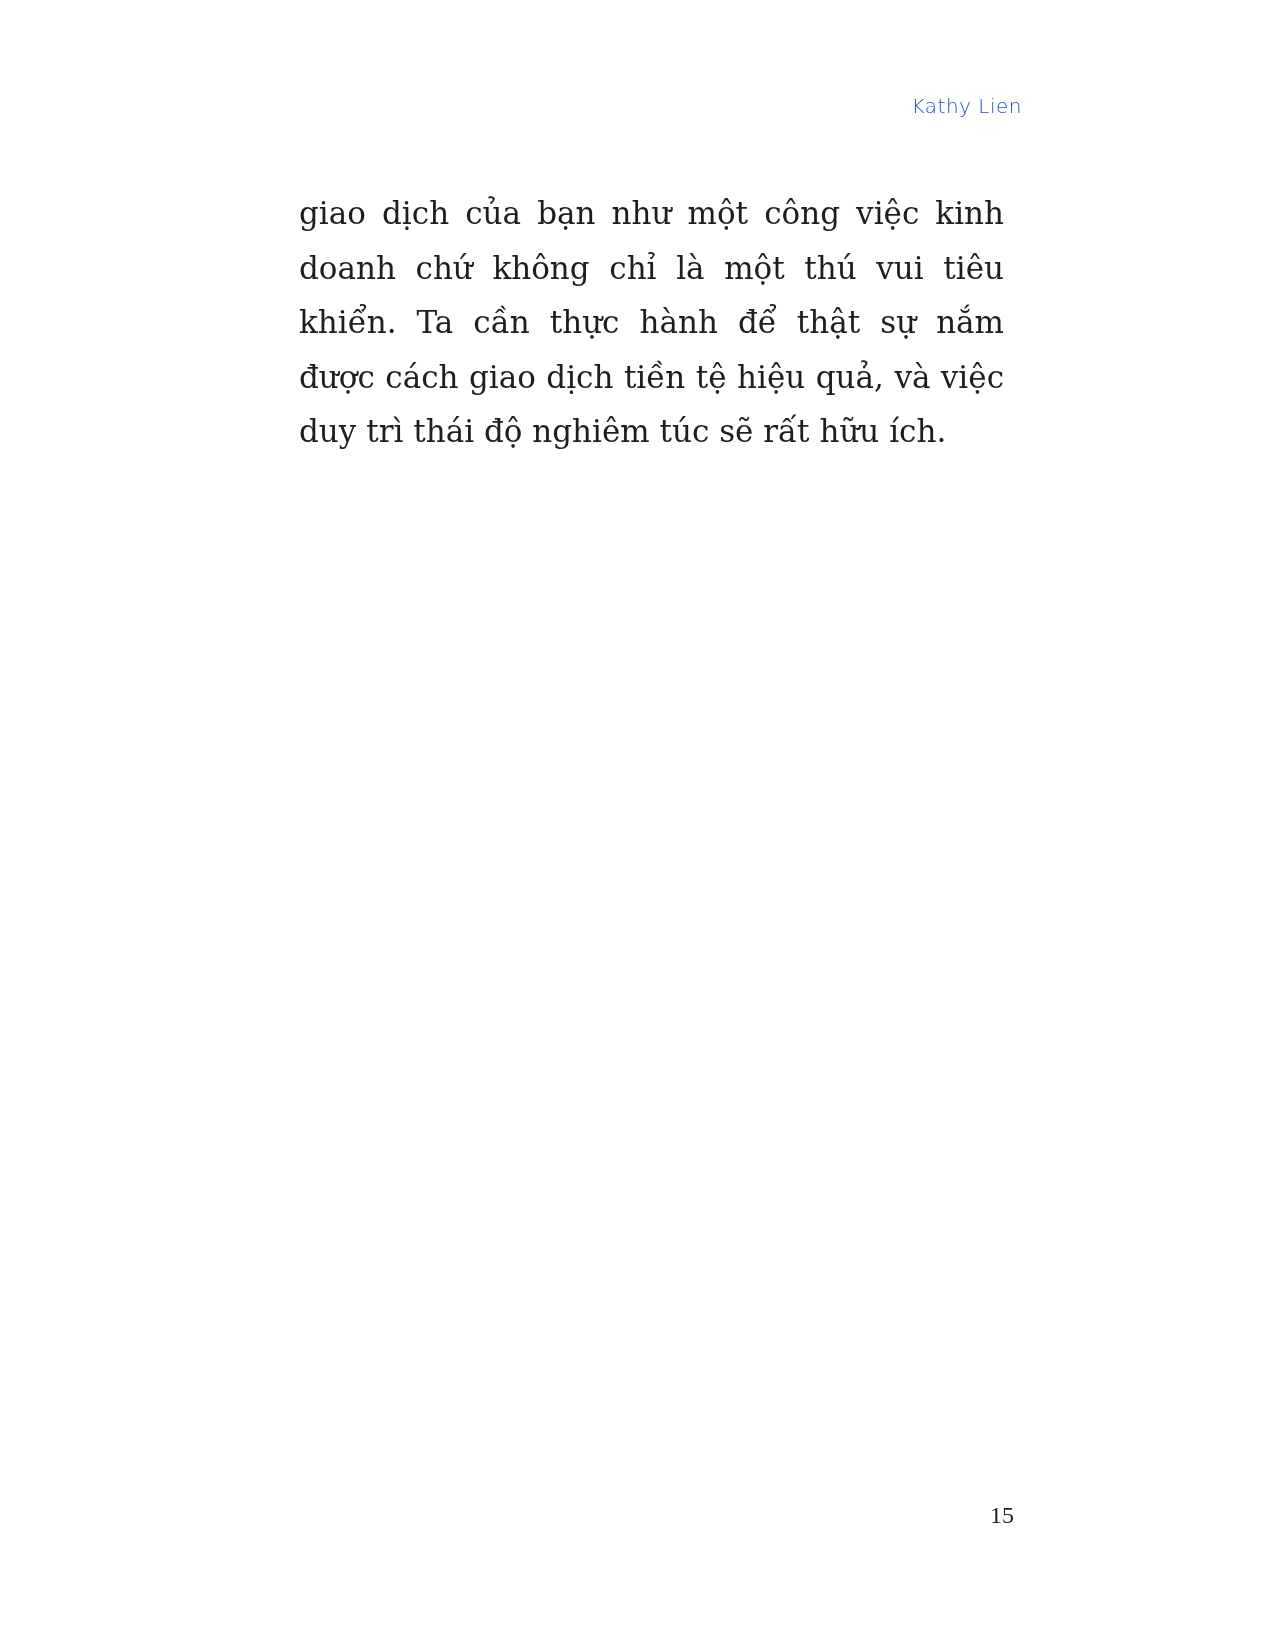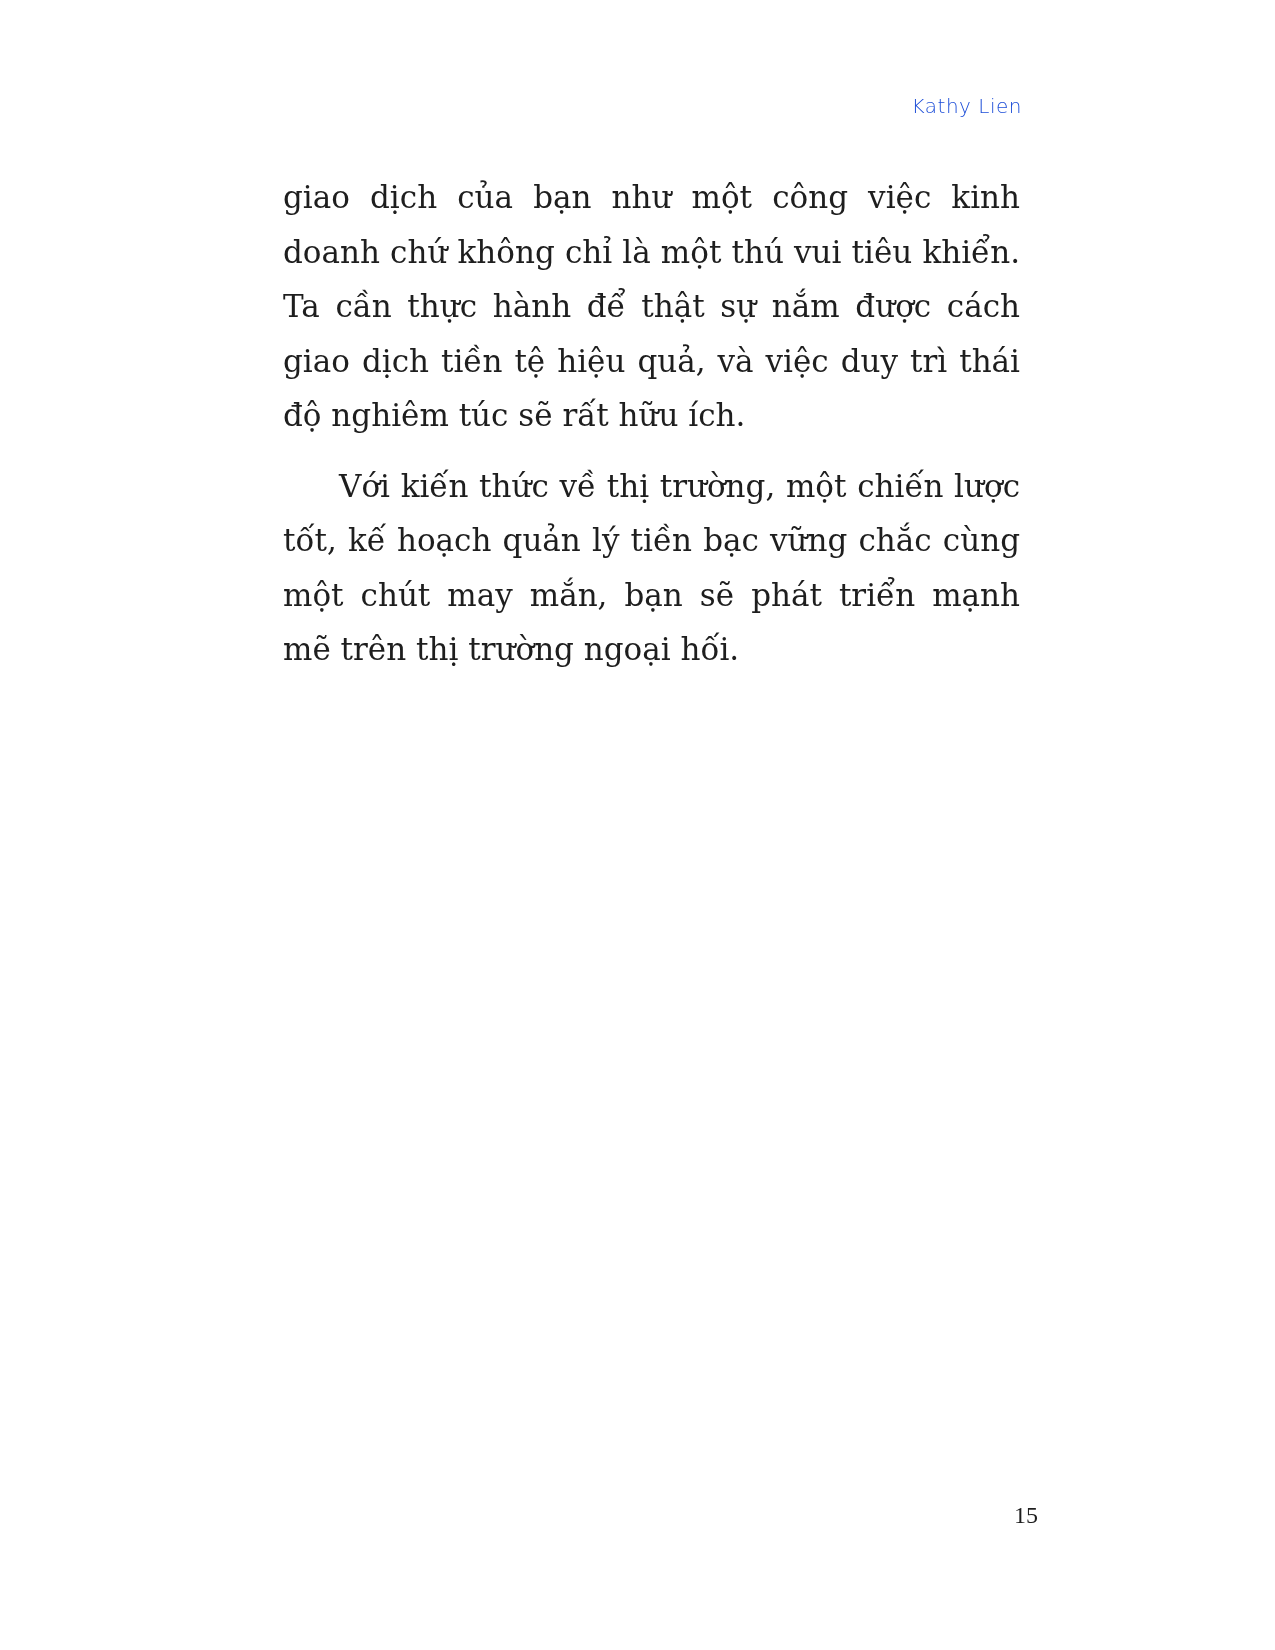--- a/index.html
+++ b/index.html
@@ -29,41 +29,40 @@
       top: 170px;
       width: 737px;
       font-family: "DejaVu Serif", "Liberation Serif", serif;
       font-size: 31px;
       line-height: 54.5px;
       color: #1e1e1e;
       text-align: justify;
       text-align-last: left;
     }
     .body-text p {
-      margin: 0;
+      margin: 16px;
     }
     .body-text p.cont {
       text-indent: 0;
     }
     .body-text p.indent {
       text-indent: 56px;
       margin-top: 16px;
     }
     .page-number {
       position: absolute;
       top: 1502px;
-      right: 237px;
+      right: 261px;
       font-family: "Liberation Serif", "DejaVu Serif", serif;
       font-size: 24px;
       color: #1e1e1e;
     }
   </style>
 </head>
 <body>
 
 <div class="running-header">Kathy Lien</div>
 
 <div class="body-text">
   <p class="cont">giao dịch của bạn như một công việc kinh doanh chứ không chỉ là một thú vui tiêu khiển. Ta cần thực hành để thật sự nắm được cách giao dịch tiền tệ hiệu quả, và việc duy trì thái độ nghiêm túc sẽ rất hữu ích.</p>
-  <p class="indent">Với kiến thức về thị trường, một chiến lược tốt, kế hoạch quản lý tiền bạc vững chắc cùng một chút may mắn, bạn sẽ phát triển mạnh mẽ trên thị trường ngoại hối.</p>
 </div>
 
 <div class="page-number">15</div>
 
 </body></html>

